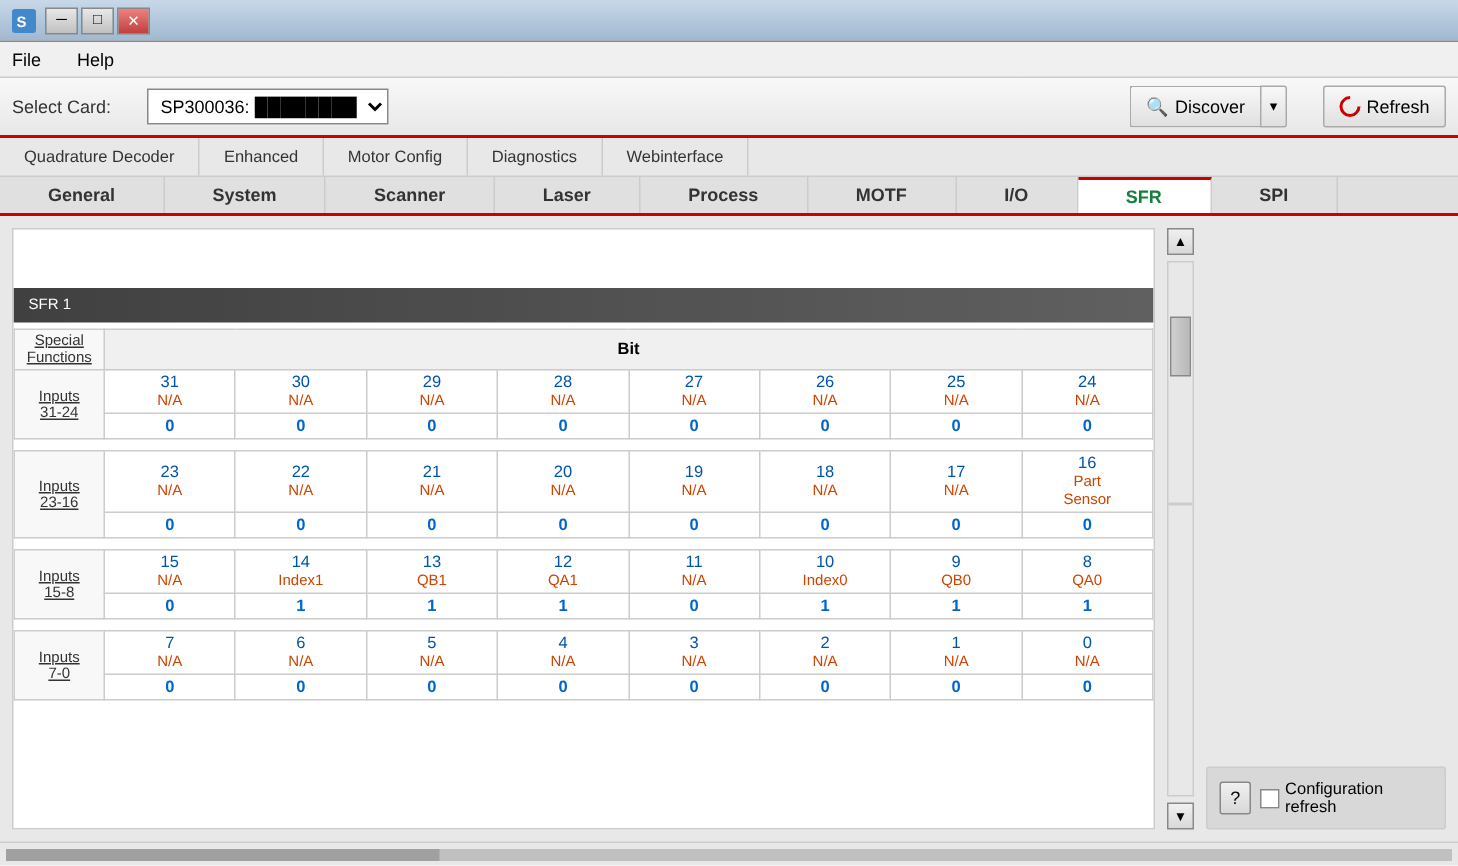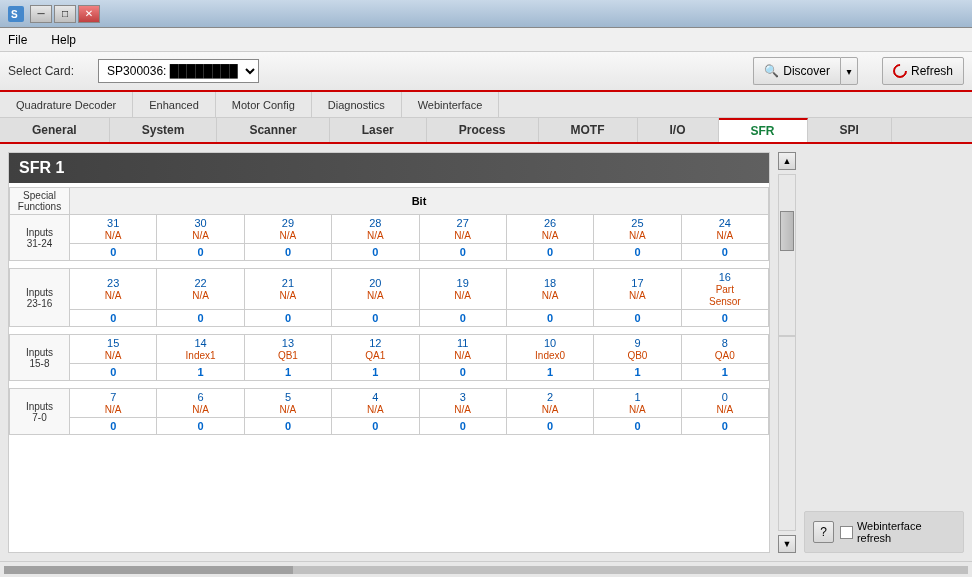--- a/index.html
+++ b/index.html
@@ -113,22 +113,23 @@
       background: white;
       border: 1px solid #ccc;
       overflow: auto;
     }
 
     
     .sfr-header {
       background: linear-gradient(to right, #404040, #606060);
       color: white;
       padding: 6px 10px;
-      font-size: 16px;
-      font-weight: bold;
+      font-size: 10px;
+      font-weight: normal;
+      margin-top: 39px;
     }
 
     
     .sfr-table {
       width: 100%;
       border-collapse: collapse;
       margin-top: 4px;
     }
     .sfr-table td {
       border: 1px solid #ccc;
@@ -136,20 +137,21 @@
       text-align: center;
       font-size: 11px;
       min-width: 70px;
     }
     .sfr-table td.row-header {
       background: #f8f8f8;
       font-weight: normal;
       color: #333;
       width: 60px;
       min-width: 60px;
+      text-decoration: underline;
     }
     .sfr-table td.bit-header {
       background: #f0f0f0;
       font-weight: bold;
       text-align: center;
     }
     .sfr-table td.value-cell {
       color: #0066cc;
       font-weight: bold;
       cursor: pointer;
@@ -369,21 +371,21 @@
       <div style="position:absolute;top:45%;left:0;right:0;height:2px;background:#ccc;"></div>
     </div>
     <div style="width:18px;height:18px;background:linear-gradient(to bottom,#f0f0f0,#d8d8d8);border:1px solid #888;display:flex;align-items:center;justify-content:center;cursor:pointer;font-size:9px;">▼</div>
   </div>
 
   <div style="display:flex;flex-direction:column;justify-content:flex-end;width:160px;">
     <div class="auto-refresh-panel">
       <button class="question-btn">?</button>
       <label class="checkbox-label">
         <div class="checkbox"></div>
-        <span>Webinterface refresh</span>
+        <span>Configuration refresh</span>
       </label>
     </div>
   </div>
 </div>
 
 <div class="status-bar">
   <div style="flex:1;background:#c0c0c0;height:8px;margin:2px 0;">
     <div style="width:30%;height:100%;background:#a0a0a0;"></div>
   </div>
 </div>

